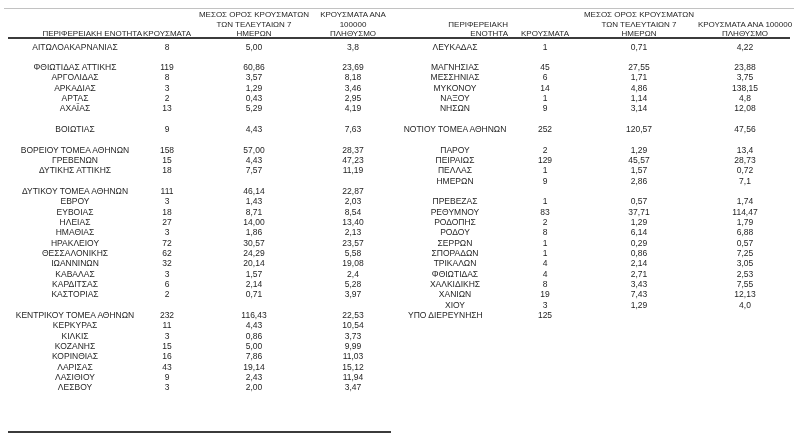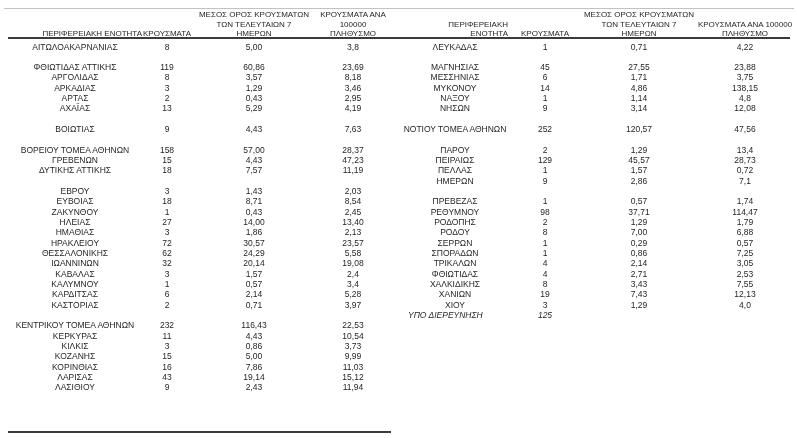--- a/index.html
+++ b/index.html
@@ -16,21 +16,21 @@
   table{border-collapse:collapse;table-layout:fixed;width:100%;}
   th{
     font-weight:normal;font-size:8px;line-height:9.5px;vertical-align:bottom;
     text-align:center;white-space:pre-line;padding:0 0 3px 0;height:24px;
   }
   th.region{text-align:right;padding-left:10px;}
   td{
     font-size:8.5px;line-height:10.33px;height:10.33px;padding:0;
     text-align:center;white-space:nowrap;overflow:hidden;
   }
-  tr.italic-row td{font-style:italic;}
+  tr.italic-row td{}
   tr.italic-row td.region{text-align:left;padding-left:6px;}
 </style>
 </head>
 <body>
 
 <div class="rule-top"></div>
 <div class="rule-header"></div>
 <div class="rule-bottom"></div>
 
 <div class="half left">
@@ -131,38 +131,38 @@
           <td>7,57</td>
           <td>11,19</td>
         </tr>
         <tr>
           <td class="region"></td>
           <td></td>
           <td></td>
           <td></td>
         </tr>
         <tr>
+          <td class="region">ΔΥΤΙΚΟΥ ΤΟΜΕΑ ΑΘΗΝΩΝ</td>
+          <td>111</td>
+          <td>46,14</td>
+          <td>22,87</td>
+        </tr>
+        <tr>
           <td class="region">ΕΒΡΟΥ</td>
           <td>3</td>
           <td>1,43</td>
           <td>2,03</td>
         </tr>
         <tr>
           <td class="region">ΕΥΒΟΙΑΣ</td>
           <td>18</td>
           <td>8,71</td>
           <td>8,54</td>
         </tr>
         <tr>
-          <td class="region">ΖΑΚΥΝΘΟΥ</td>
-          <td>1</td>
-          <td>0,43</td>
-          <td>2,45</td>
-        </tr>
-        <tr>
           <td class="region">ΗΛΕΙΑΣ</td>
           <td>27</td>
           <td>14,00</td>
           <td>13,40</td>
         </tr>
         <tr>
           <td class="region">ΗΜΑΘΙΑΣ</td>
           <td>3</td>
           <td>1,86</td>
           <td>2,13</td>
@@ -185,26 +185,20 @@
           <td>20,14</td>
           <td>19,08</td>
         </tr>
         <tr>
           <td class="region">ΚΑΒΑΛΑΣ</td>
           <td>3</td>
           <td>1,57</td>
           <td>2,4</td>
         </tr>
         <tr>
-          <td class="region">ΚΑΛΥΜΝΟΥ</td>
-          <td>1</td>
-          <td>0,57</td>
-          <td>3,4</td>
-        </tr>
-        <tr>
           <td class="region">ΚΑΡΔΙΤΣΑΣ</td>
           <td>6</td>
           <td>2,14</td>
           <td>5,28</td>
         </tr>
         <tr>
           <td class="region">ΚΑΣΤΟΡΙΑΣ</td>
           <td>2</td>
           <td>0,71</td>
           <td>3,97</td>
@@ -249,20 +243,26 @@
           <td class="region">ΛΑΡΙΣΑΣ</td>
           <td>43</td>
           <td>19,14</td>
           <td>15,12</td>
         </tr>
         <tr>
           <td class="region">ΛΑΣΙΘΙΟΥ</td>
           <td>9</td>
           <td>2,43</td>
           <td>11,94</td>
+        </tr>
+        <tr>
+          <td class="region">ΛΕΣΒΟΥ</td>
+          <td>3</td>
+          <td>2,00</td>
+          <td>3,47</td>
         </tr>
       </tbody>
     </table>
 </div>
 
 <div class="half right">
   <table>
     <colgroup>
         <col style="width:106px">
         <col style="width:74px">
@@ -372,34 +372,34 @@
           <td></td>
         </tr>
         <tr>
           <td class="region">ΠΡΕΒΕΖΑΣ</td>
           <td>1</td>
           <td>0,57</td>
           <td>1,74</td>
         </tr>
         <tr>
           <td class="region">ΡΕΘΥΜΝΟΥ</td>
-          <td>98</td>
+          <td>83</td>
           <td>37,71</td>
           <td>114,47</td>
         </tr>
         <tr>
           <td class="region">ΡΟΔΟΠΗΣ</td>
           <td>2</td>
           <td>1,29</td>
           <td>1,79</td>
         </tr>
         <tr>
           <td class="region">ΡΟΔΟΥ</td>
           <td>8</td>
-          <td>7,00</td>
+          <td>6,14</td>
           <td>6,88</td>
         </tr>
         <tr>
           <td class="region">ΣΕΡΡΩΝ</td>
           <td>1</td>
           <td>0,29</td>
           <td>0,57</td>
         </tr>
         <tr>
           <td class="region">ΣΠΟΡΑΔΩΝ</td>

